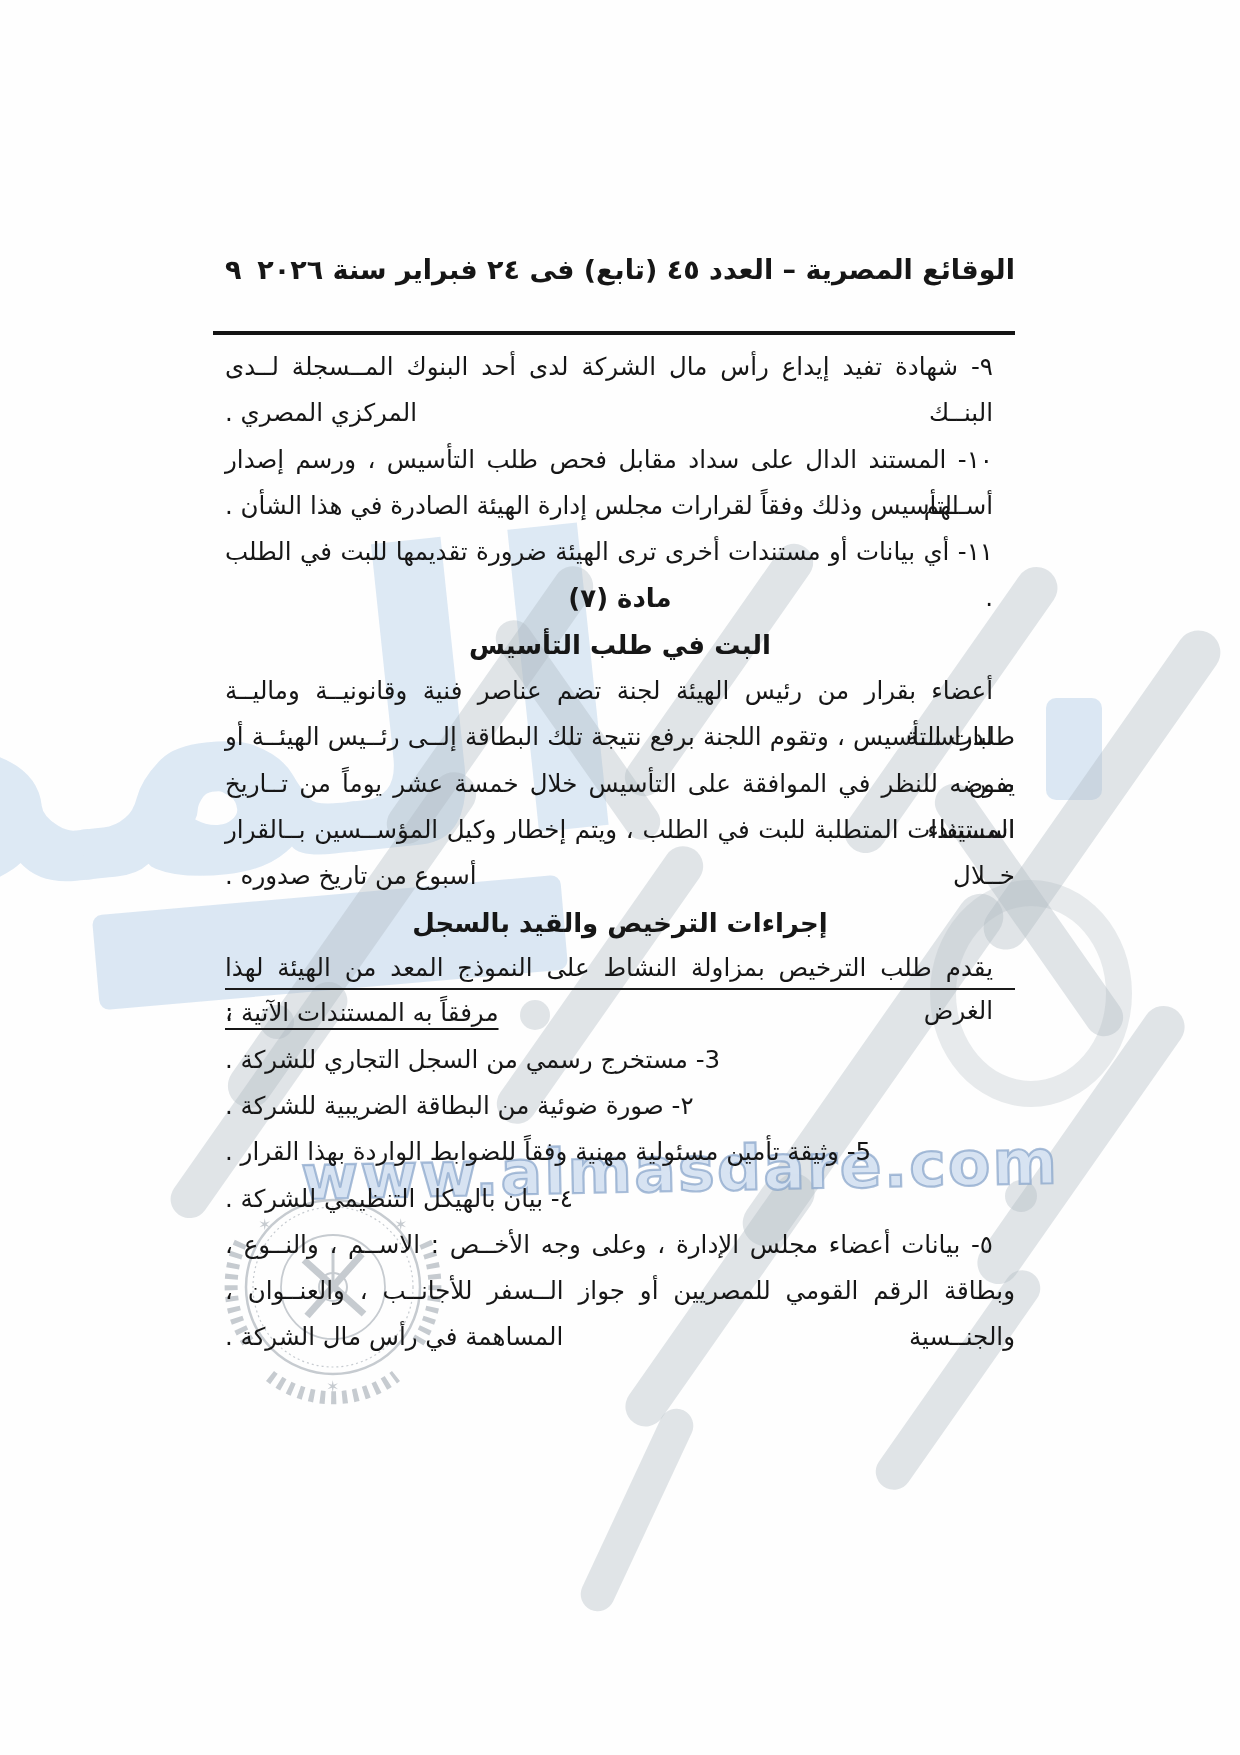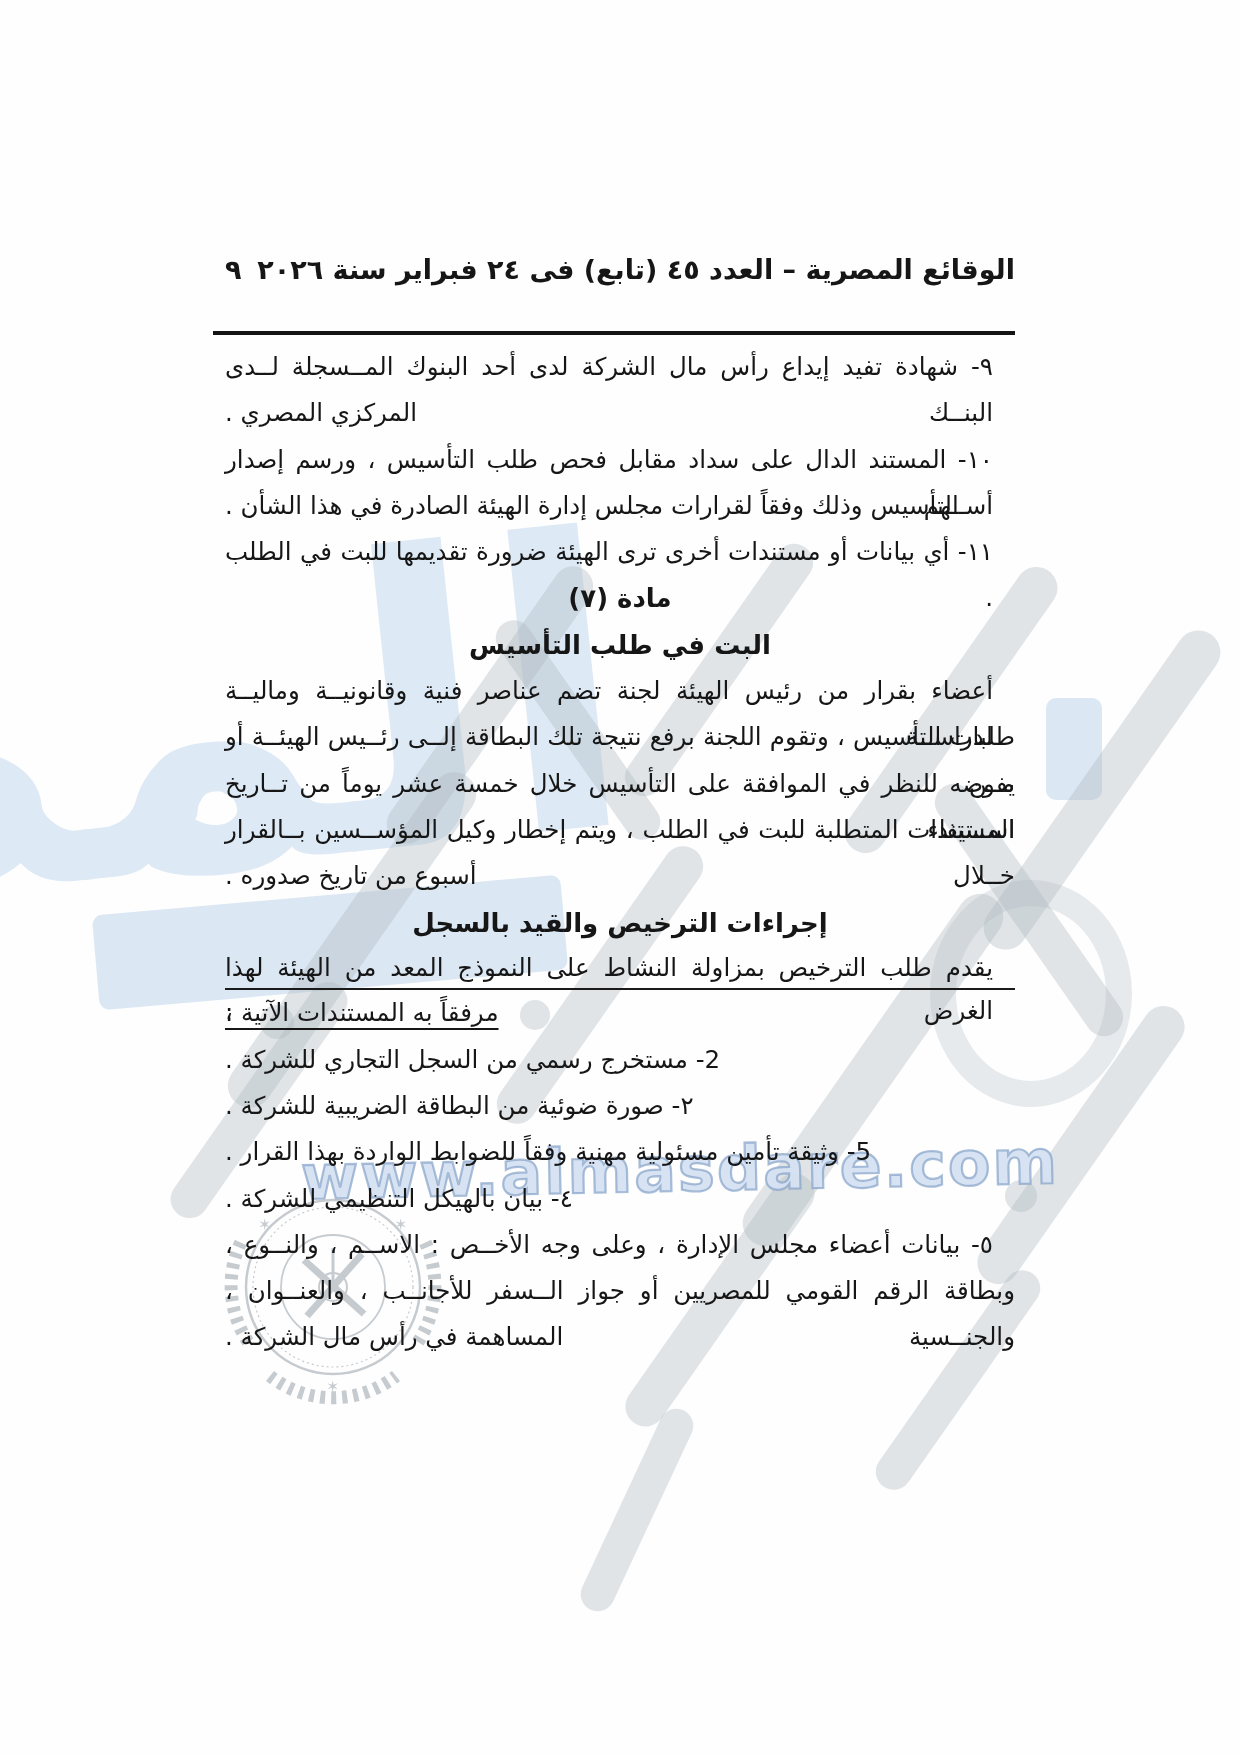--- a/index.html
+++ b/index.html
@@ -109,21 +109,21 @@
       <div class="ln head">مادة (٧)</div>
       <div class="ln head">البت في طلب التأسيس</div>
       <div class="ln full ind">أعضاء بقرار من رئيس الهيئة لجنة تضم عناصر فنية وقانونيــة وماليــة لدراســة</div>
       <div class="ln full">طلبات التأسيس ، وتقوم اللجنة برفع نتيجة تلك البطاقة إلــى رئــيس الهيئــة أو مــن</div>
       <div class="ln full">يفوضه للنظر في الموافقة على التأسيس خلال خمسة عشر يوماً من تــاريخ اســتيفاء</div>
       <div class="ln full">المستندات المتطلبة للبت في الطلب ، ويتم إخطار وكيل المؤســسين بــالقرار خــلال</div>
       <div class="ln right">أسبوع من تاريخ صدوره .</div>
       <div class="ln head">إجراءات الترخيص والقيد بالسجل</div>
       <div class="ln full u ind">يقدم طلب الترخيص بمزاولة النشاط على النموذج المعد من الهيئة لهذا الغرض ،</div>
       <div class="ln right u ind">مرفقاً به المستندات الآتية :</div>
-      <div class="ln right ind">2- مستخرج رسمي من السجل التجاري للشركة .</div>
+      <div class="ln right ind">3- مستخرج رسمي من السجل التجاري للشركة .</div>
       <div class="ln right ind">٢- صورة ضوئية من البطاقة الضريبية للشركة .</div>
       <div class="ln right ind">5- وثيقة تأمين مسئولية مهنية وفقاً للضوابط الواردة بهذا القرار .</div>
       <div class="ln right ind">٤- بيان بالهيكل التنظيمي للشركة .</div>
       <div class="ln full ind">٥- بيانات أعضاء مجلس الإدارة ، وعلى وجه الأخــص : الاســم ، والنــوع ،</div>
       <div class="ln full">وبطاقة الرقم القومي للمصريين أو جواز الــسفر للأجانــب ، والعنــوان ، والجنــسية</div>
       <div class="ln right">المساهمة في رأس مال الشركة .</div>
     </div>
 
 </div>
 

